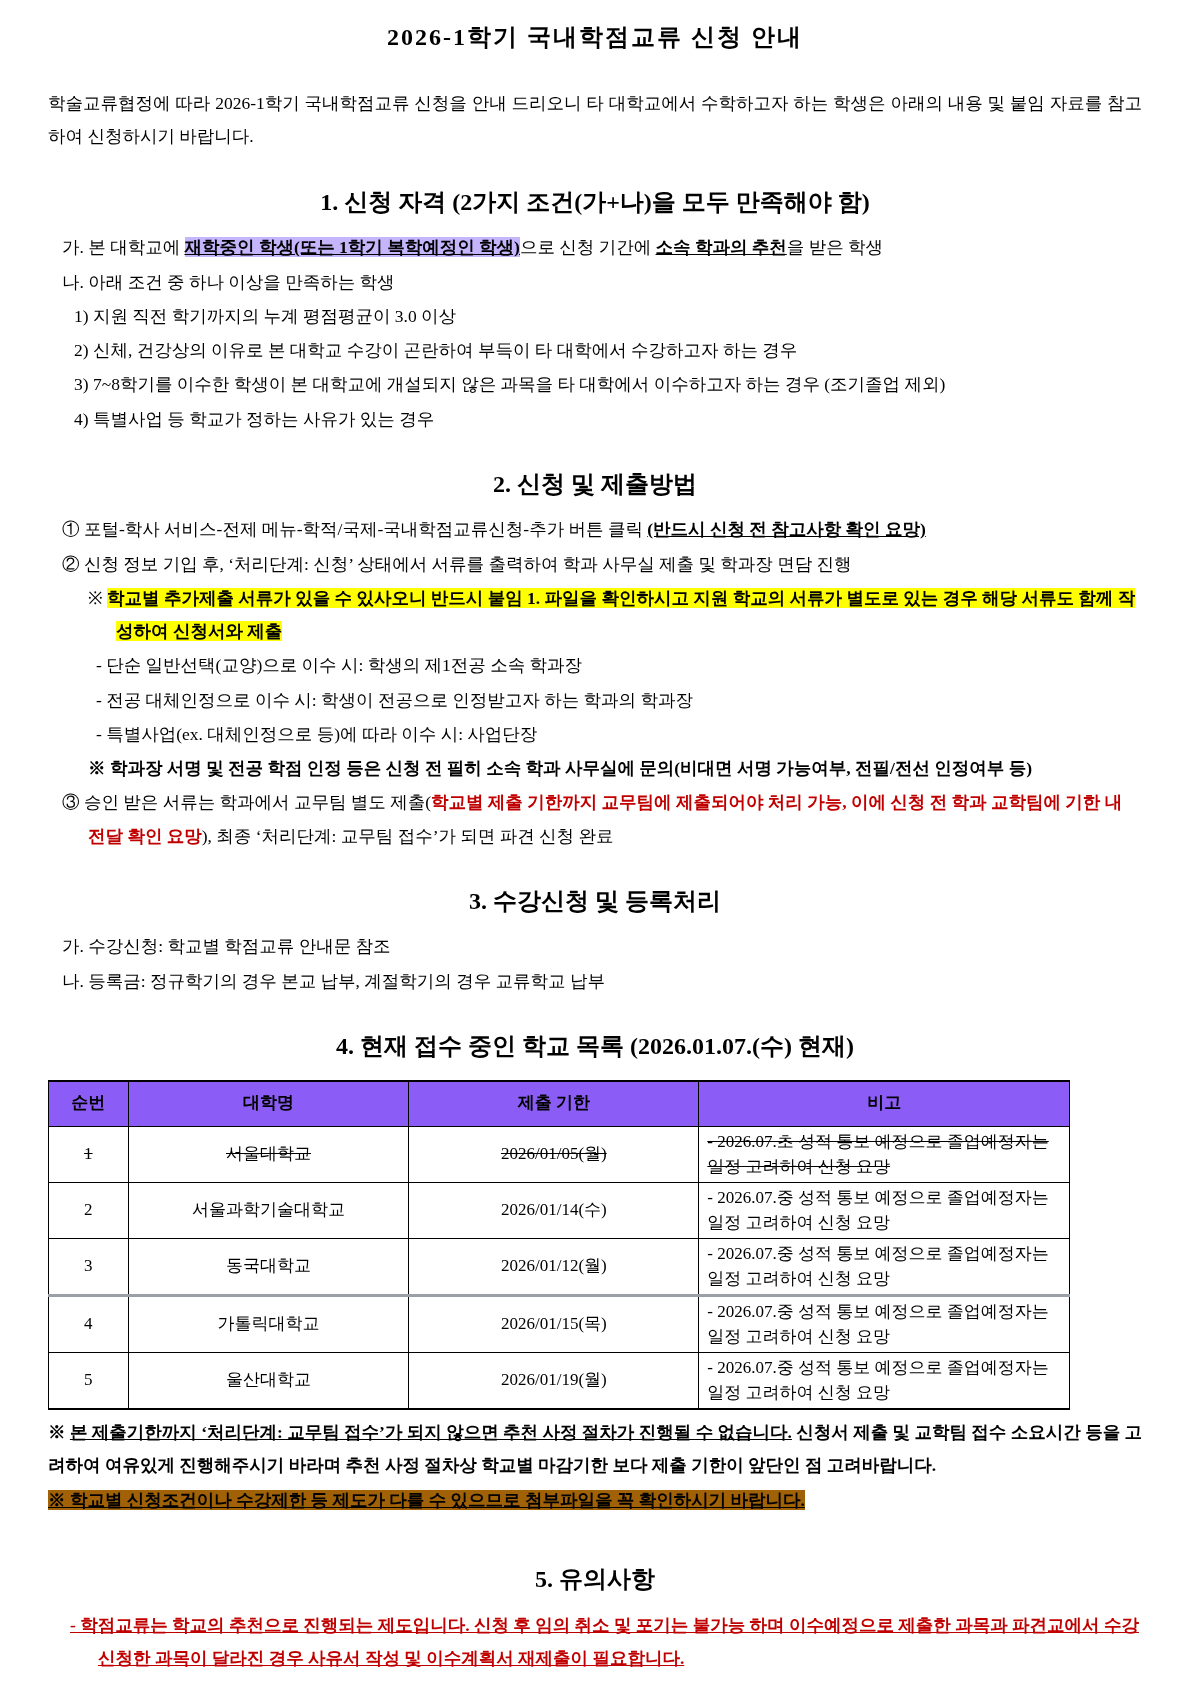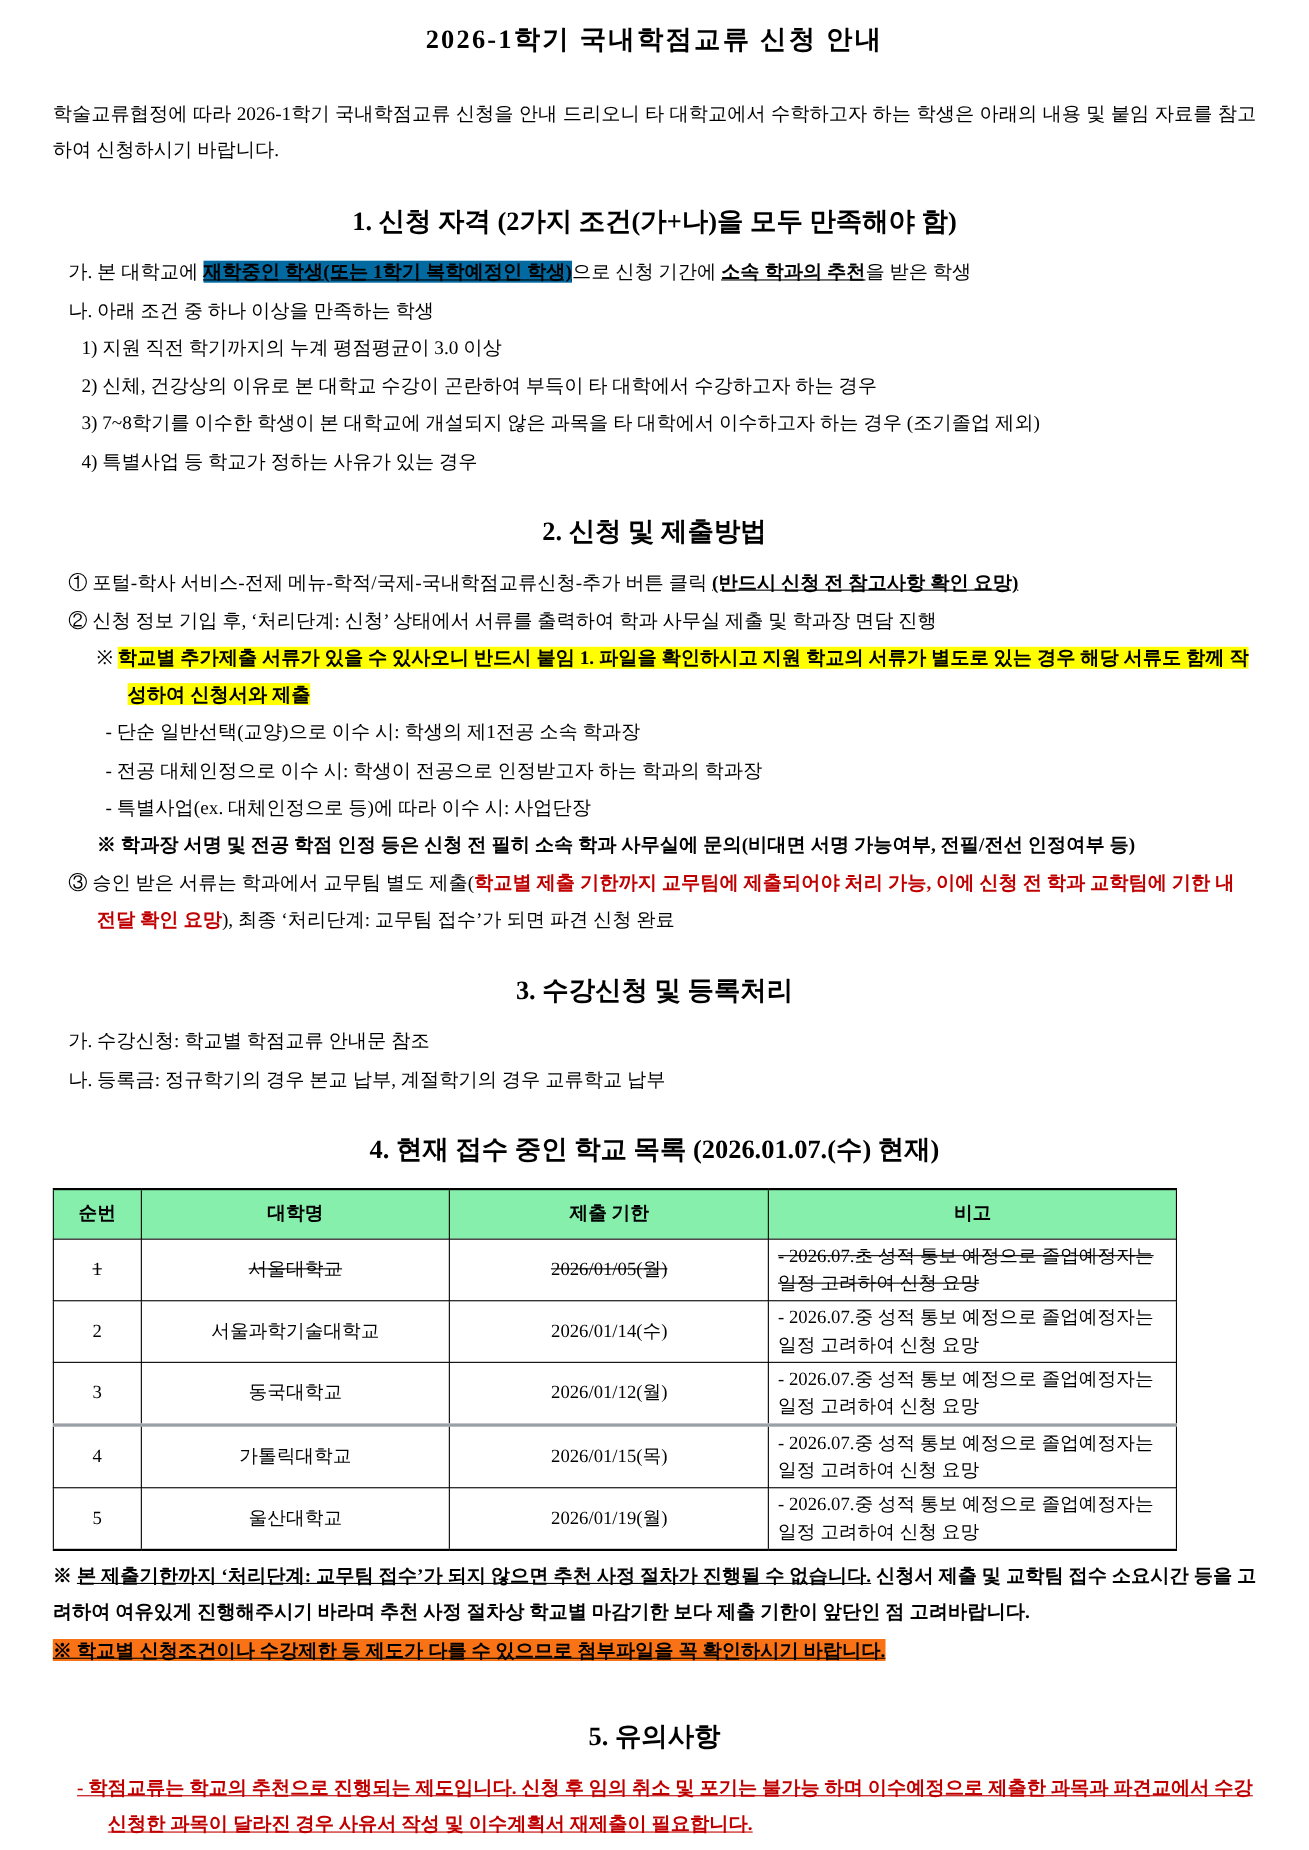--- a/index.html
+++ b/index.html
@@ -19,36 +19,36 @@
   .line{margin:1px 0;}
   .indent-1{padding-left:14px;}
   .indent-2{padding-left:26px;}
   .indent-circ{padding-left:14px;}
   .hang-note{padding-left:68px; text-indent:-28px;font-family:Liberation Serif, serif;}
   .hang-circ3{padding-left:40px; text-indent:-26px;}
   .dash-item{padding-left:48px;}
   .note-marker{padding-left:40px;}
   .bold{font-weight:bold;}
   .bu{font-weight:bold; text-decoration:underline;}
-  .hl-yellow{background:#0369a1; font-weight:bold; text-decoration:underline;}
+  .hl-yellow{background:#c4b5fd; font-weight:bold; text-decoration:underline;}
   .hl-yellow-block{background:#ffff00; font-weight:bold;}
   .red-bold{color:#c00000; font-weight:bold;}
   .red-bu{color:#c00000; font-weight:bold; text-decoration:underline;}
-  .green-note{background:#f97316; font-weight:bold; text-decoration:underline;}
+  .green-note{background:#a16207; font-weight:bold; text-decoration:underline;}
   .s5-item1{padding-left:50px; text-indent:-28px; margin:2px 0;}
 
   table.school-table{
     width:1022px; border-collapse:collapse; margin:10px 0 4px 0;
     font-size:17px; table-layout:fixed;
   }
   table.school-table th, table.school-table td{
     border:1px solid #000; padding:2px 8px; vertical-align:middle;
   }
   table.school-table thead th{
-    background:#86efac; font-weight:bold; text-align:center;
+    background:#8b5cf6; font-weight:bold; text-align:center;
     height:40px; border-top:2.5px solid #000;
   }
   table.school-table td{height:50px; line-height:1.5;}
   td.c{text-align:center;}
   td.remark{text-align:left; line-height:1.5;}
   tr.struck td, tr.struck td span{text-decoration:line-through;}
   tr.page-break td{border-top:3px solid #9aa0a6;}
   table.school-table tbody tr:last-child td{border-bottom:2.5px solid #000;}
   .col-no{width:7.8%;} .col-school{width:27.5%;} .col-deadline{width:28.4%;} .col-remark{width:36.3%;}
 

